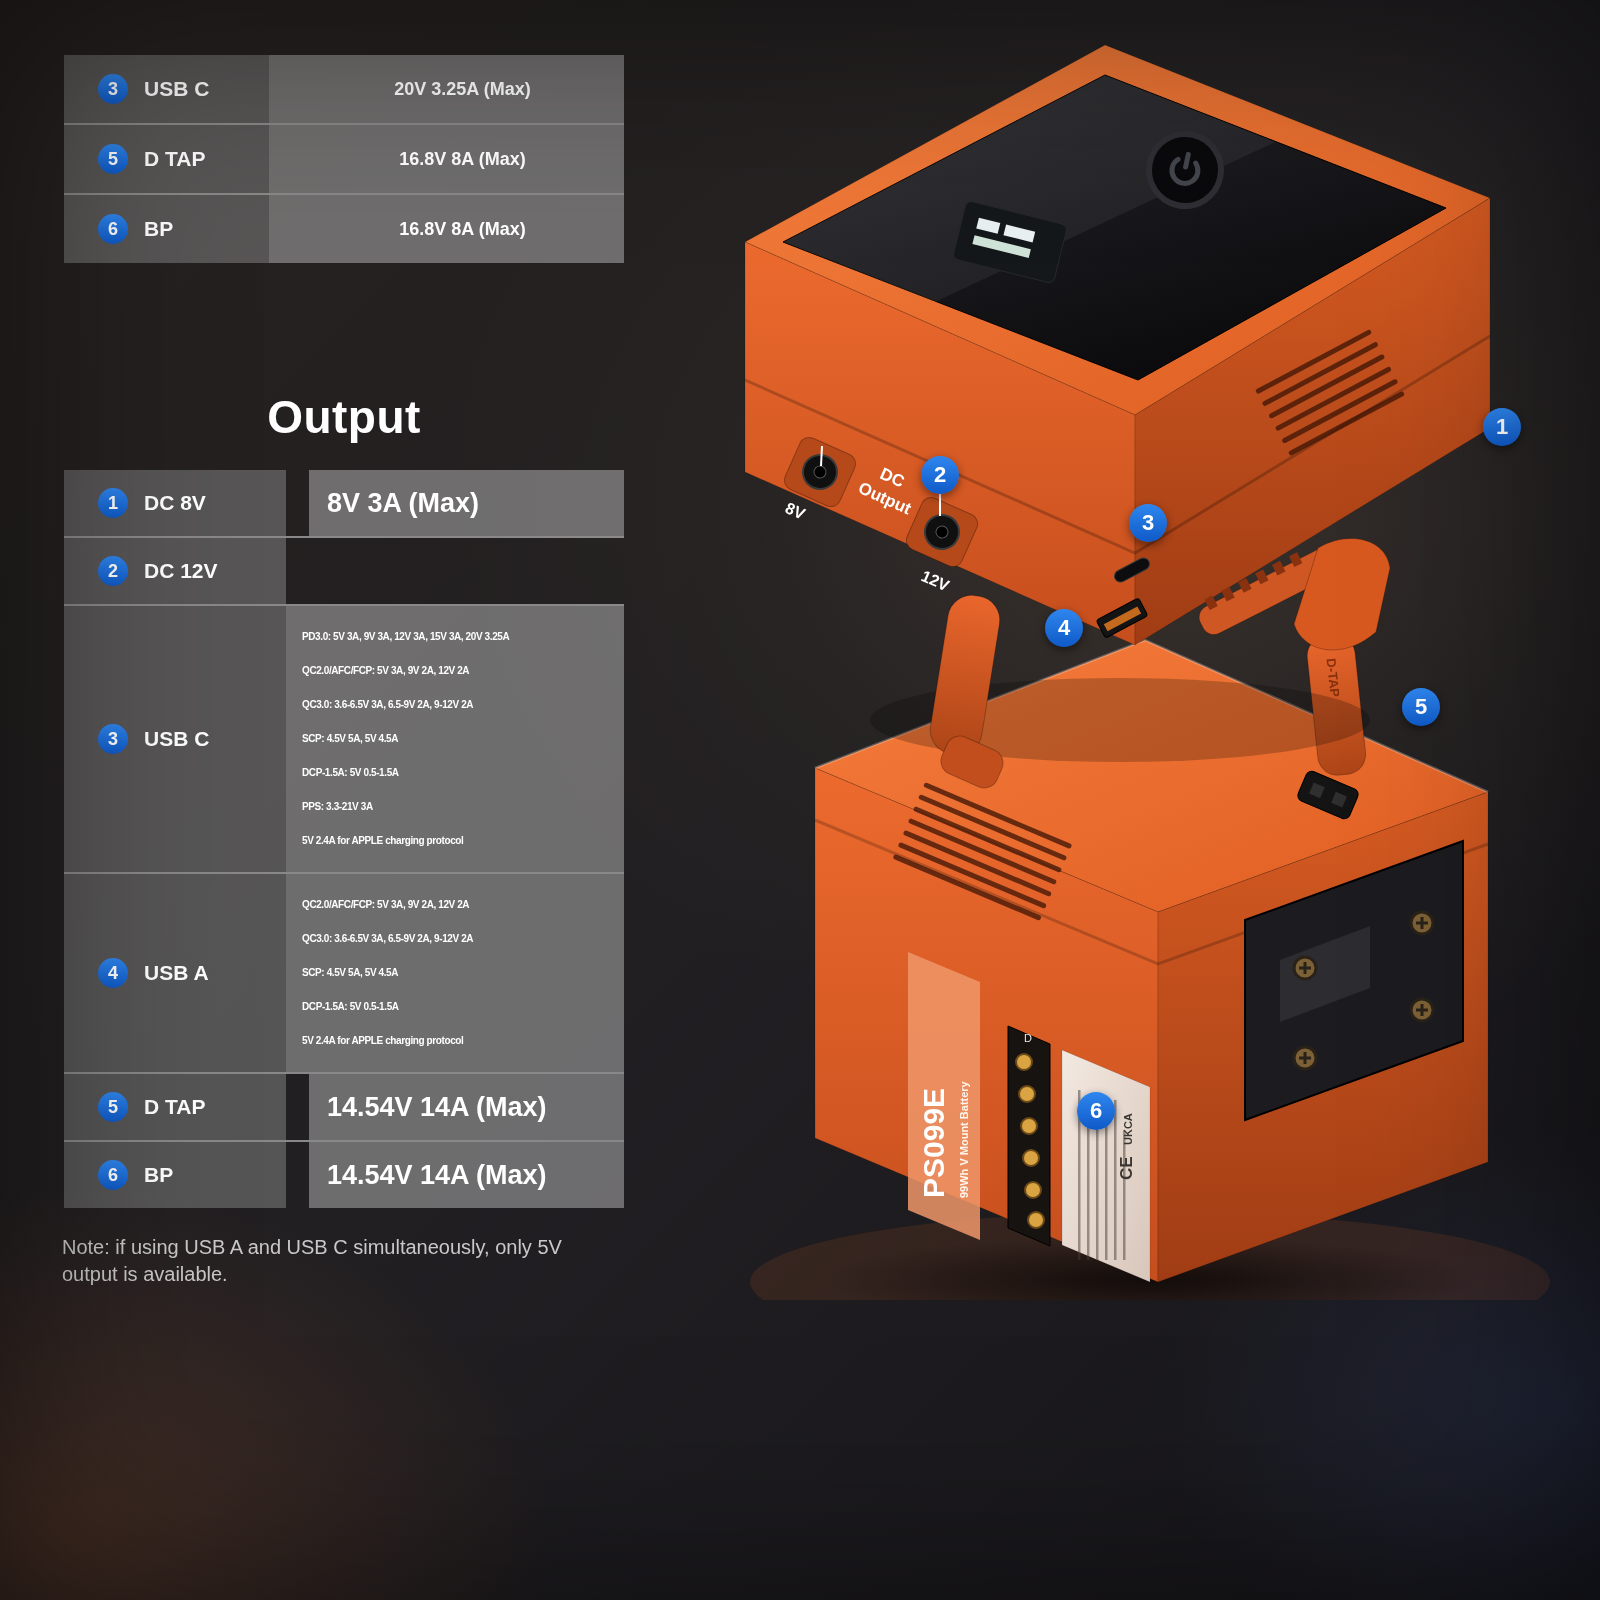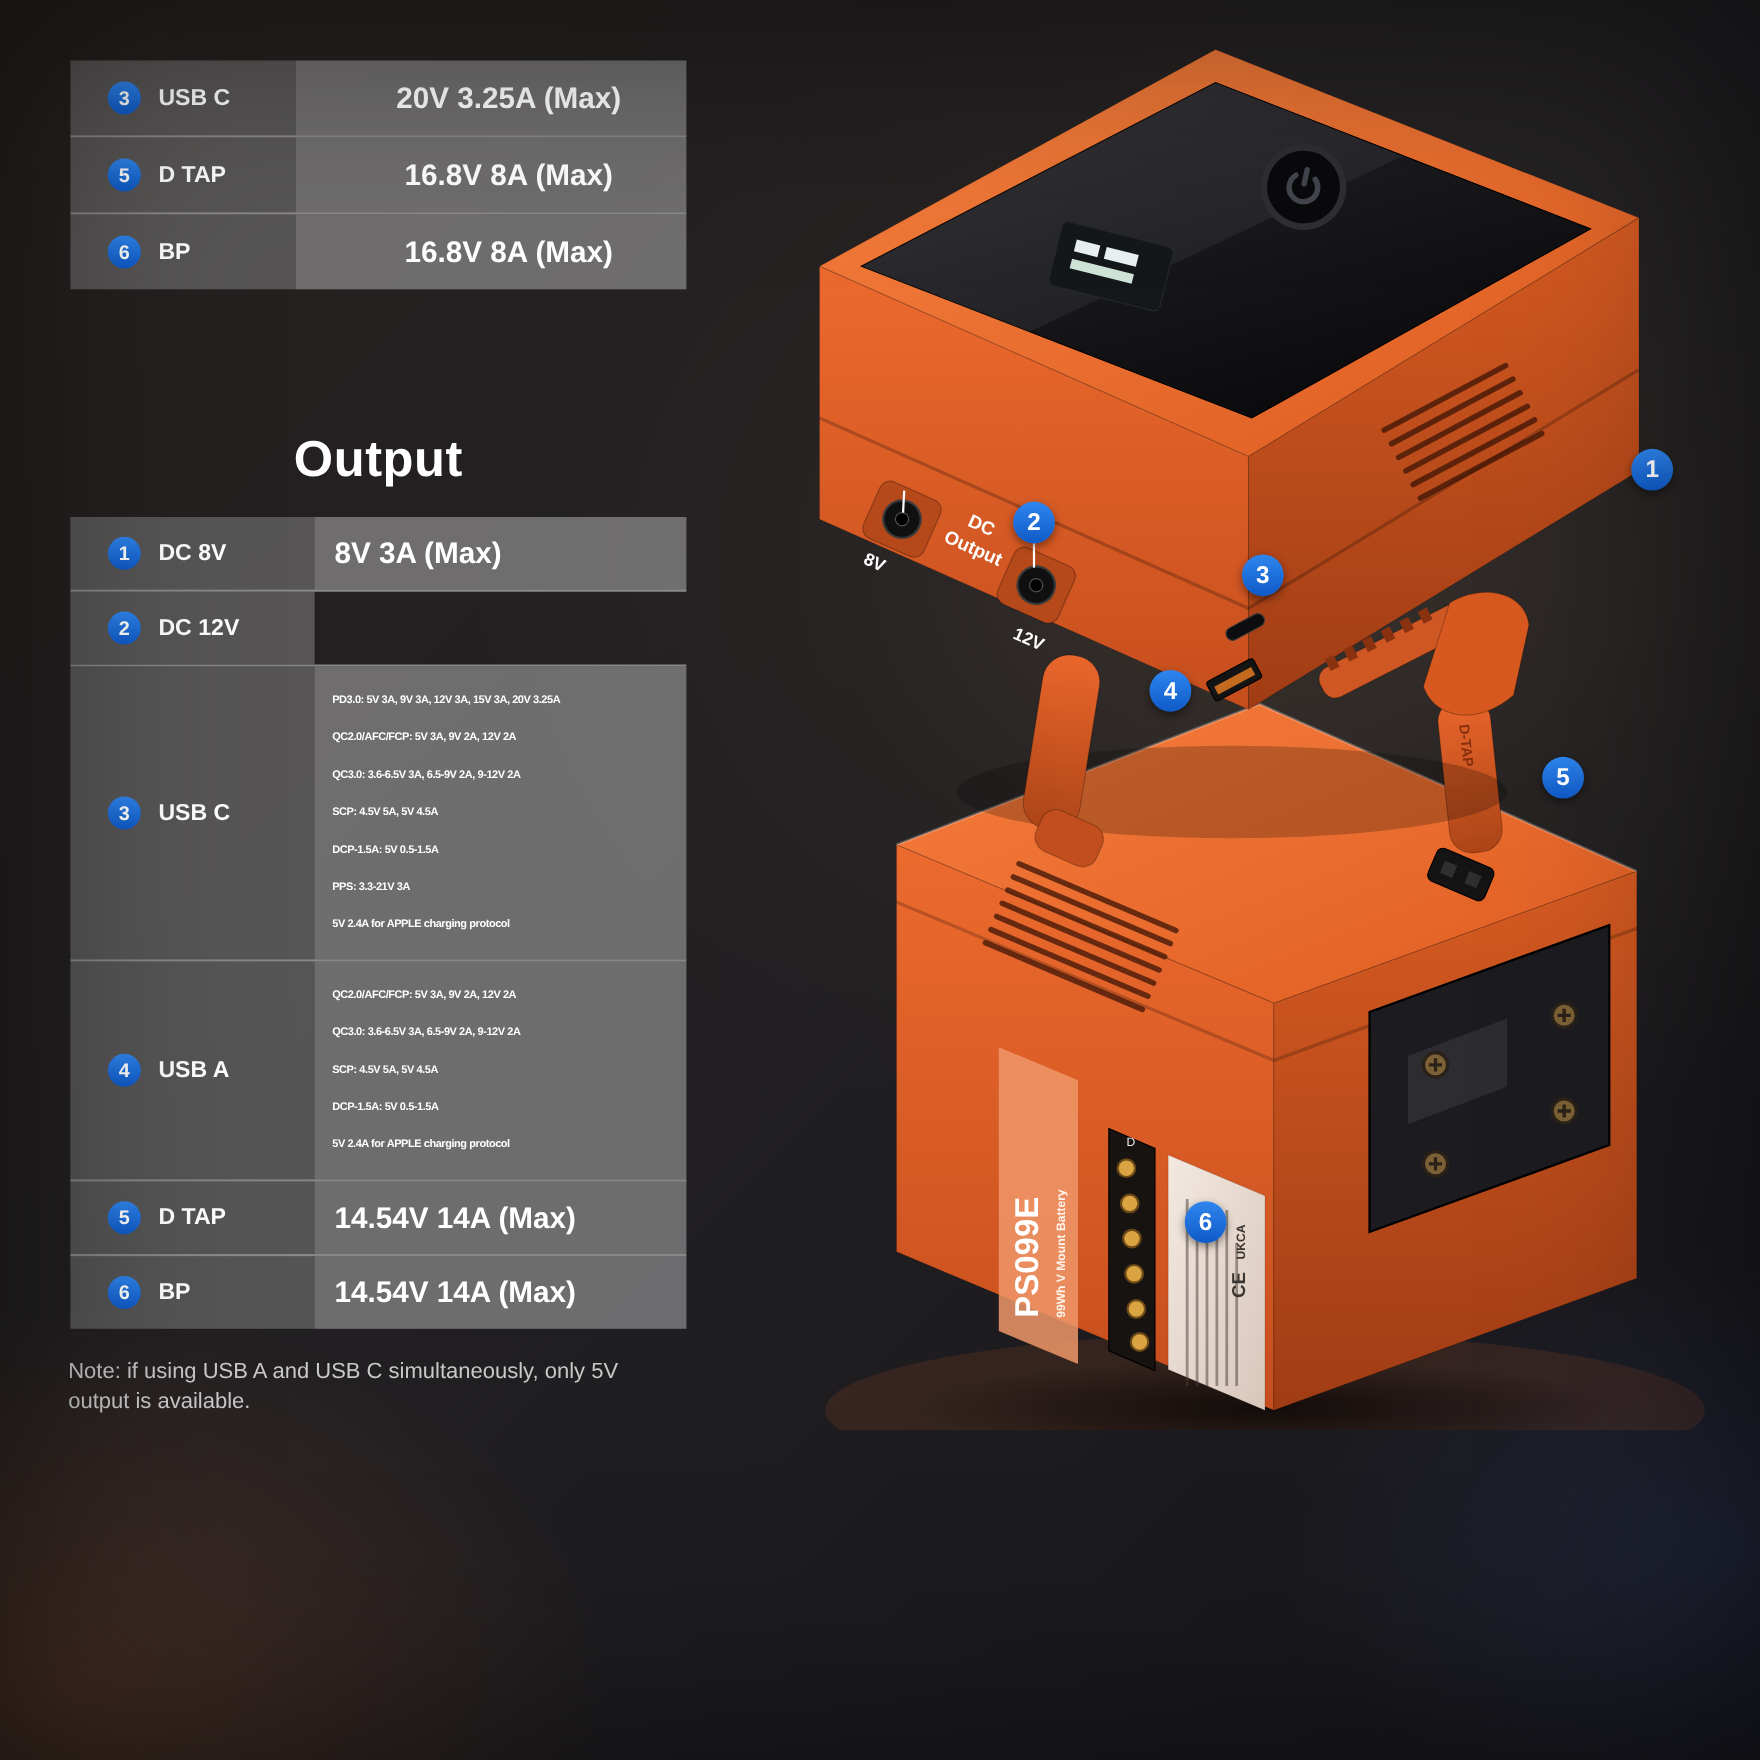--- a/index.html
+++ b/index.html
@@ -25,22 +25,22 @@
   .cell-label{flex:none;display:flex;align-items:center;gap:16px;padding-left:34px;box-sizing:border-box;
     background:rgba(255,255,255,.30) ;background-blend-mode:normal;background-color:rgba(160,160,160,.42);}
   .input-panel .cell-label{width:205px;}
   .output-panel .cell-label{width:222px;}
   .cell-value{flex:1;background-color:rgba(205,205,205,.45);color:#fff;font-weight:700;}
   .badge{flex:none;width:30px;height:30px;border-radius:50%;background:linear-gradient(180deg,#2f86ee,#0f5ac8);
     color:#fff;font-size:18px;font-weight:700;display:flex;align-items:center;justify-content:center;}
   .port-name{color:#fff;font-size:21px;font-weight:700;white-space:nowrap;}
   .row-h68{height:68px;}
   .row-h66{height:66px;}
-  .cell-value.center{display:flex;align-items:center;justify-content:center;font-size:27px;padding-left:32px;}
-  .cell-value.single{display:flex;align-items:center;justify-content:flex-start;padding-left:18px;font-size:27px;}
+  .cell-value.center{display:flex;align-items:center;justify-content:center;font-size:18px;padding-left:32px;}
+  .cell-value.single{display:flex;align-items:center;justify-content:flex-start;padding-left:18px;font-size:27px;margin-left:23px;}
   .cell-value.multi{display:flex;flex-direction:column;justify-content:center;padding:14px 6px 14px 16px;box-sizing:border-box;}
   .spec-line{font-size:10px;line-height:34px;letter-spacing:-.4px;white-space:nowrap;}
 
   .note{position:absolute;left:50px;top:1222px;width:560px;margin:12px;color:#c9c9c9;font-size:20px;line-height:27px;font-weight:400;}
 
   
   .footer-wrap{position:absolute;left:128px;top:1346px;width:1344px;height:254px;border-radius:58px 58px 0 0;
     padding:3px 3px 0 3px;box-sizing:border-box;
     background:linear-gradient(100deg, rgba(235,150,70,.55), rgba(120,110,110,.25) 35%, rgba(130,170,255,.5));}
   .footer-inner{width:100%;height:100%;border-radius:55px 55px 0 0;box-sizing:border-box;

